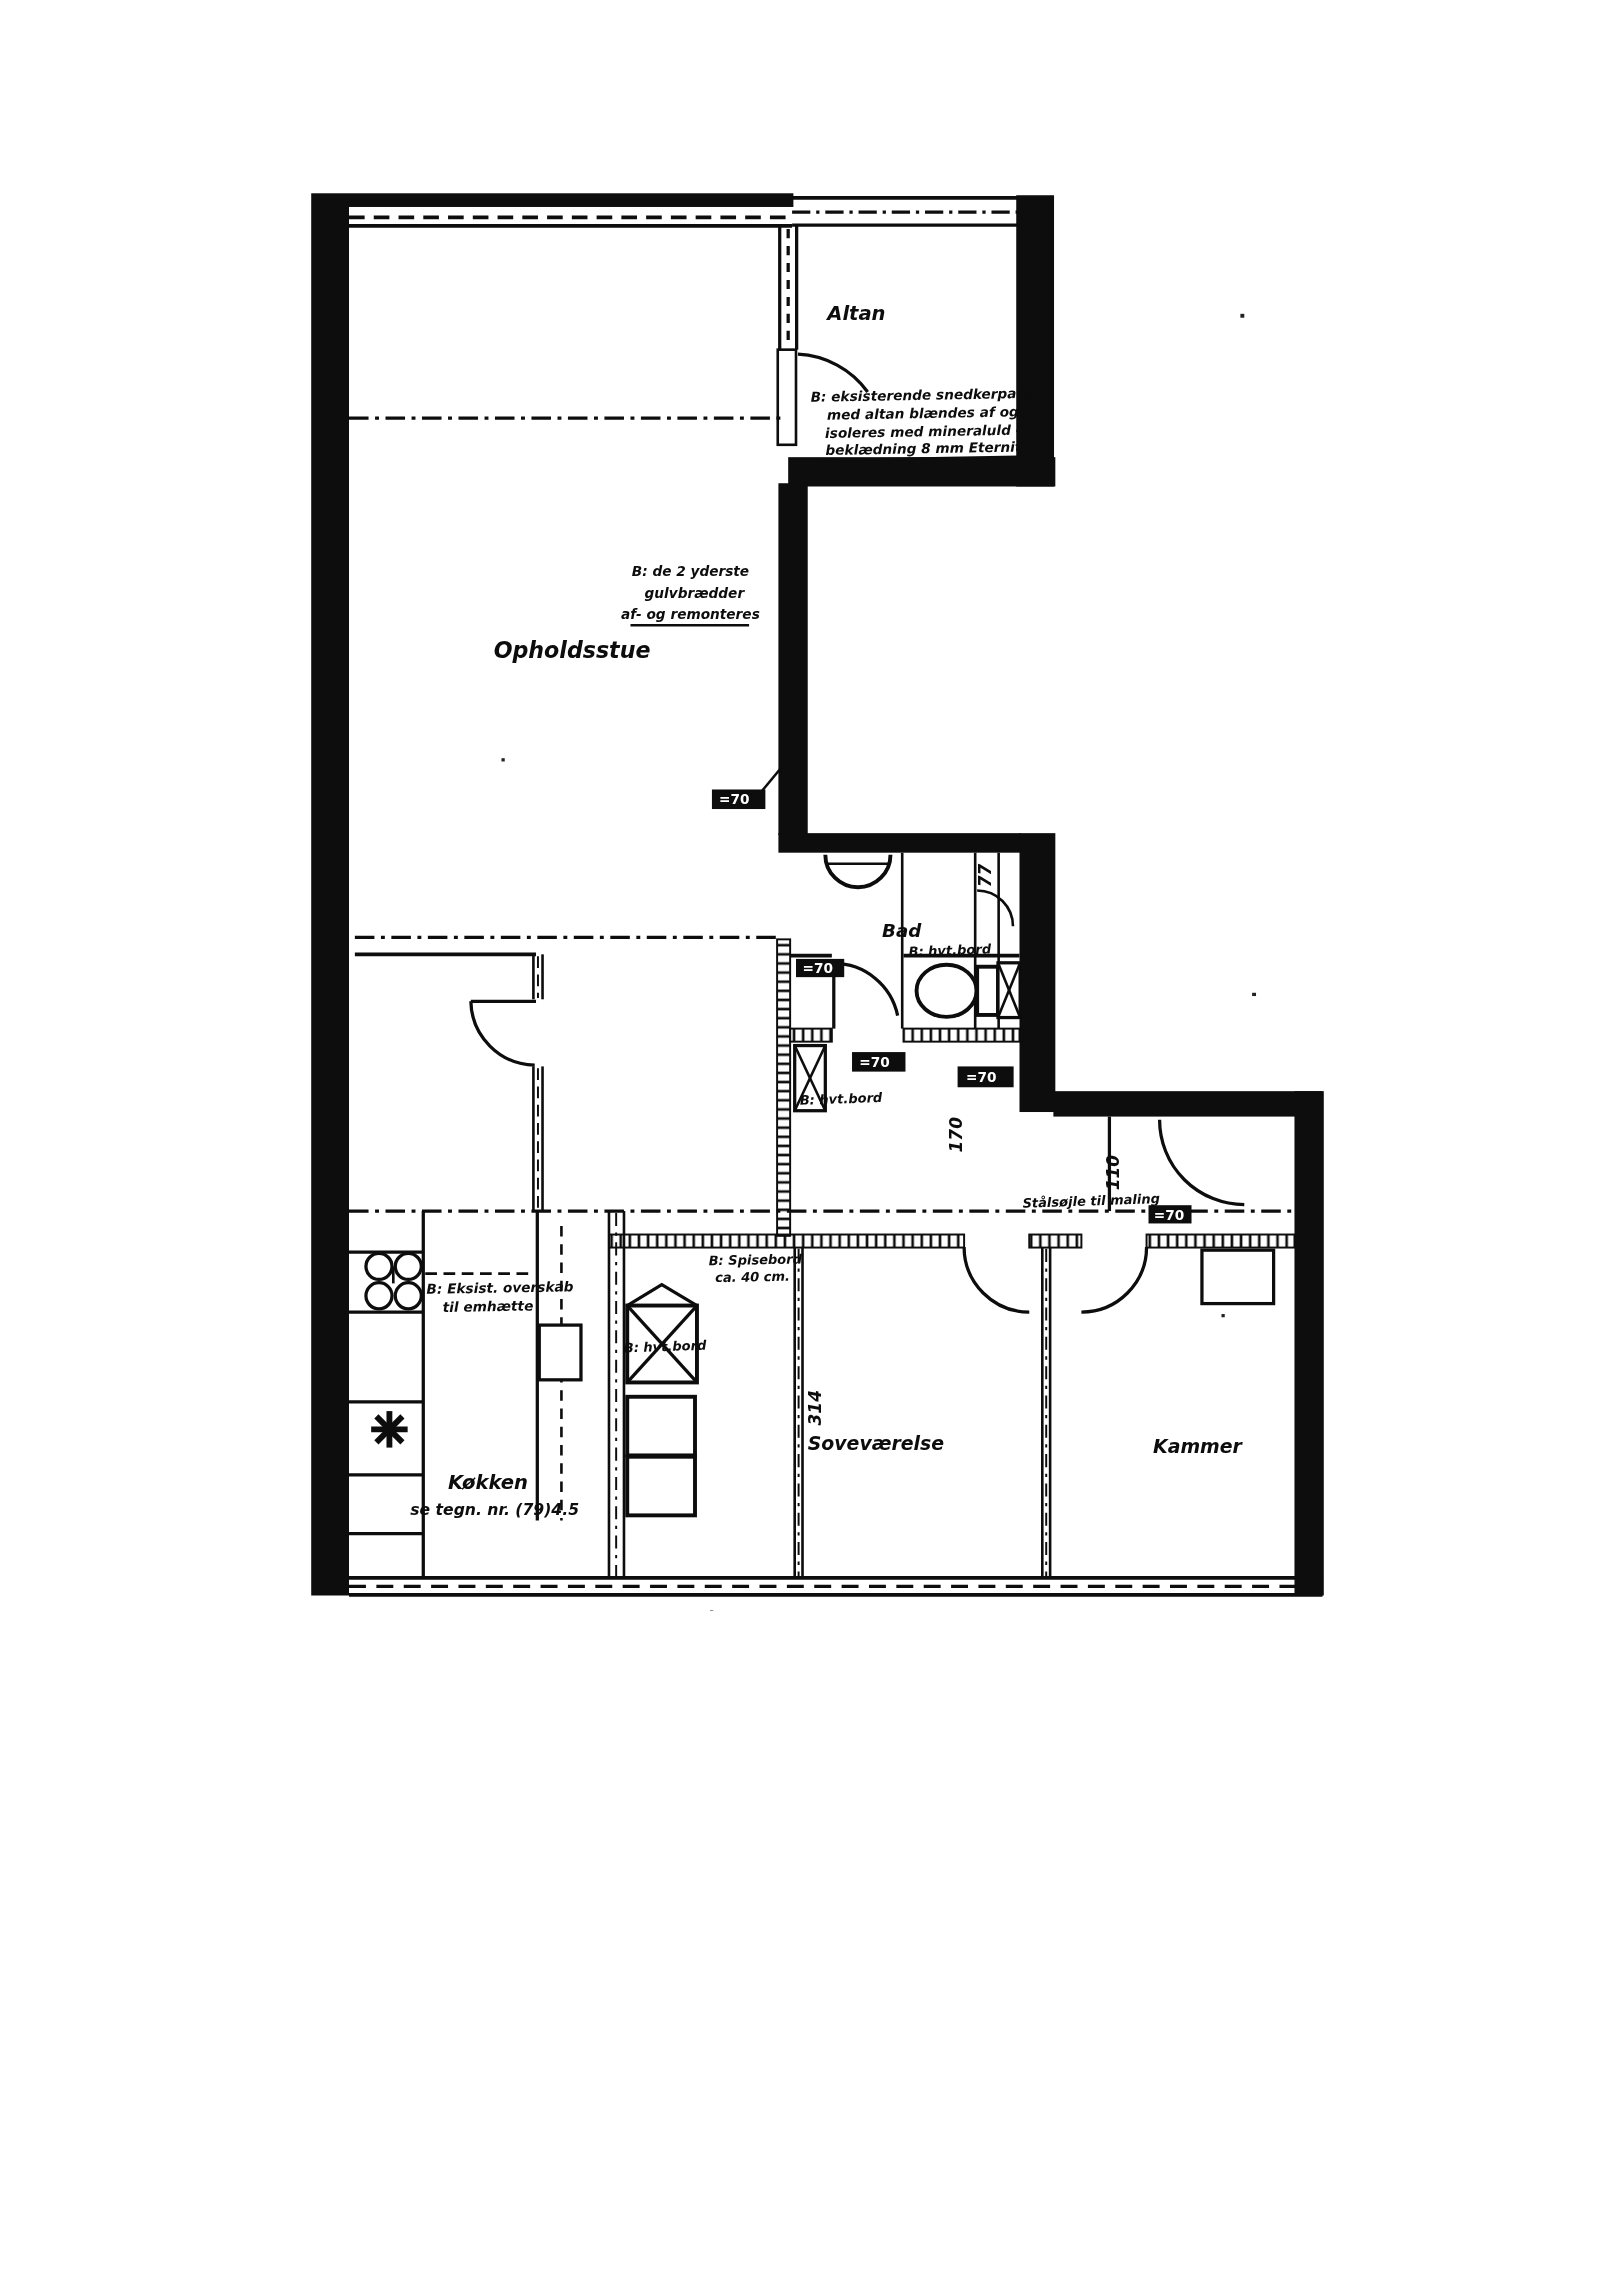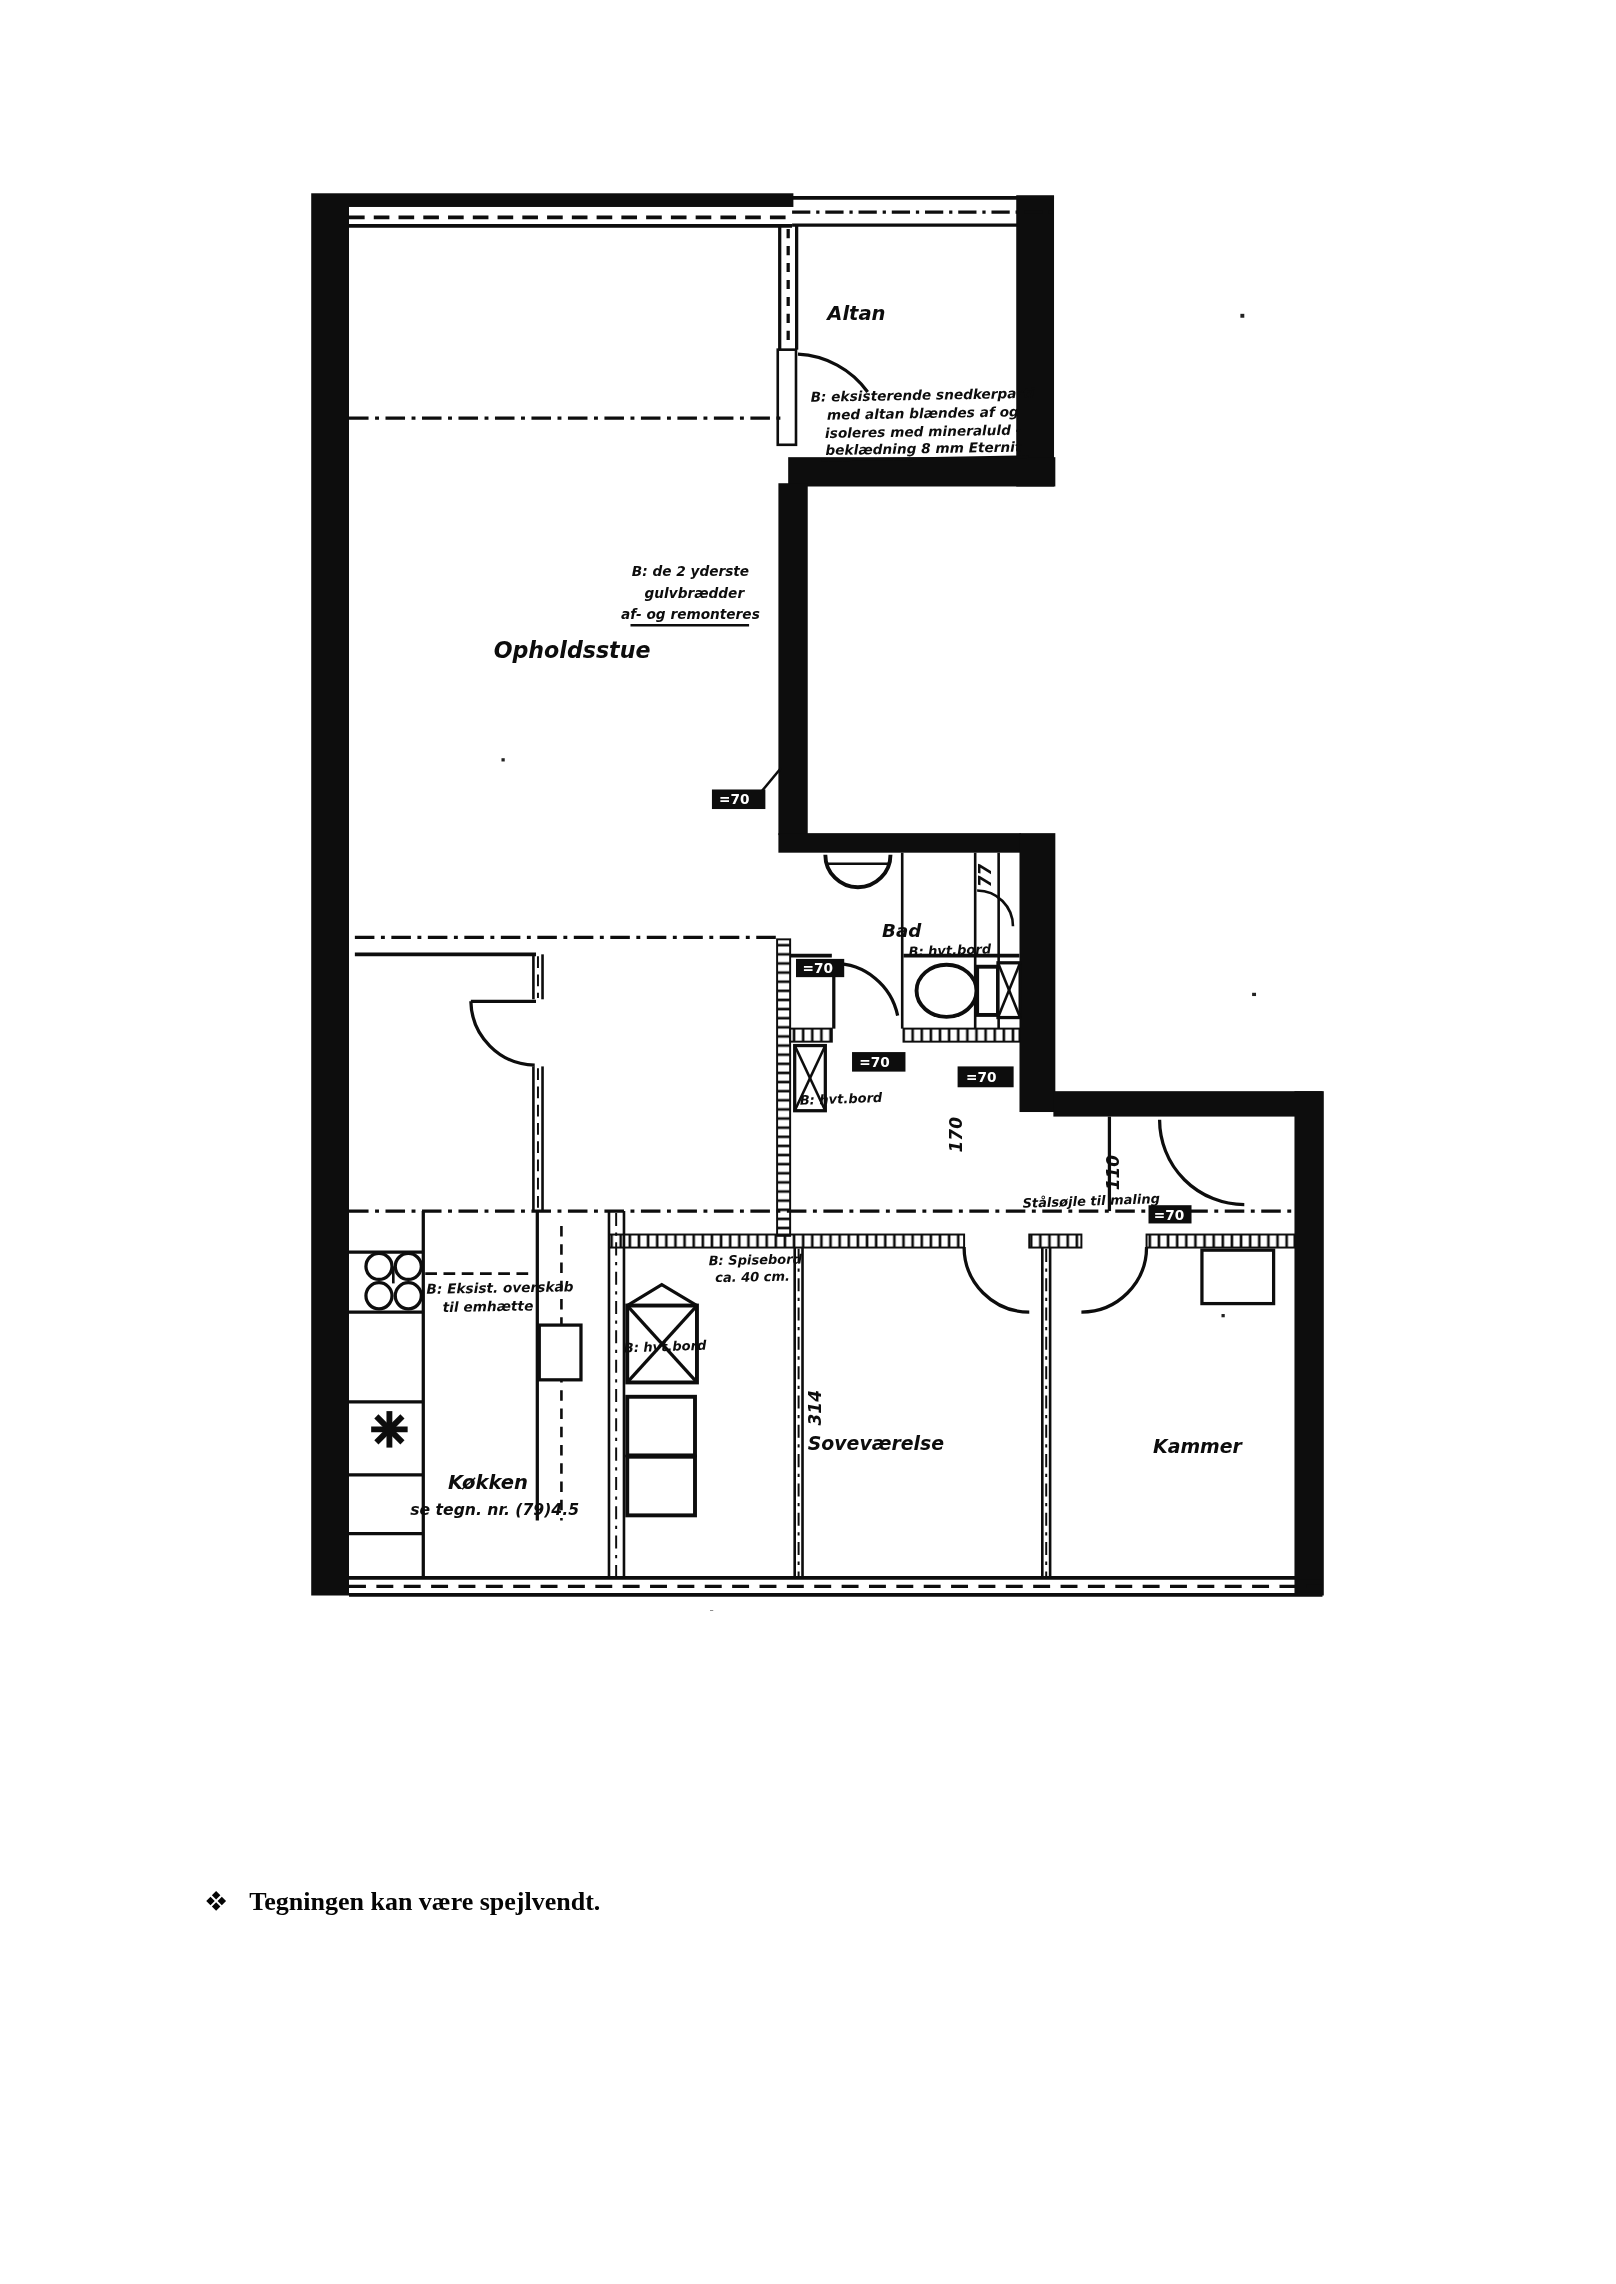--- a/index.html
+++ b/index.html
@@ -261,25 +261,16 @@
         <rect x="1582" y="357" width="8" height="5"></rect>
         <rect x="300" y="882" width="5" height="5"></rect>
         <rect x="1452" y="1242" width="6" height="5"></rect>
         <rect x="620" y="2190" width="5" height="5"></rect>
         <rect x="1405" y="1735" width="5" height="5"></rect>
       </g>
     </svg>
   </div>
 
   <div class="note">
-    <div class="note-item">
-      <span class="dbul">
-          <span></span>
-          <span></span>
-          <span></span>
-          <span></span>
-        </span>
-      <span class="txt">Tegningen kan være spejlvendt.</span>
-    </div>
   </div>
 
 </div>
 
 
 </body></html>

